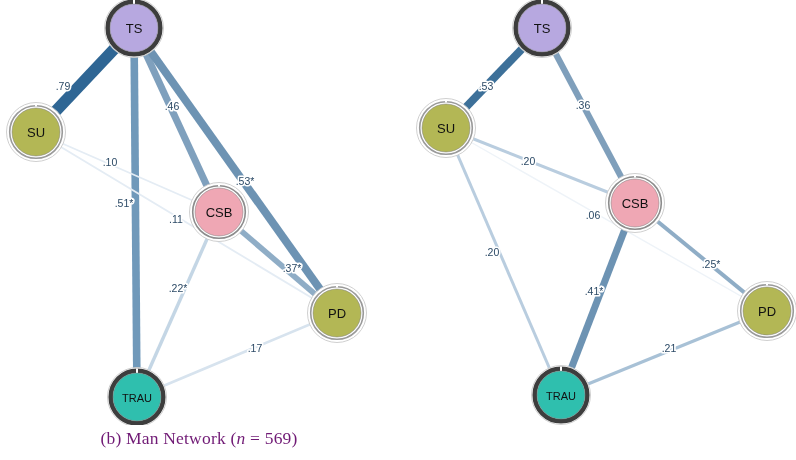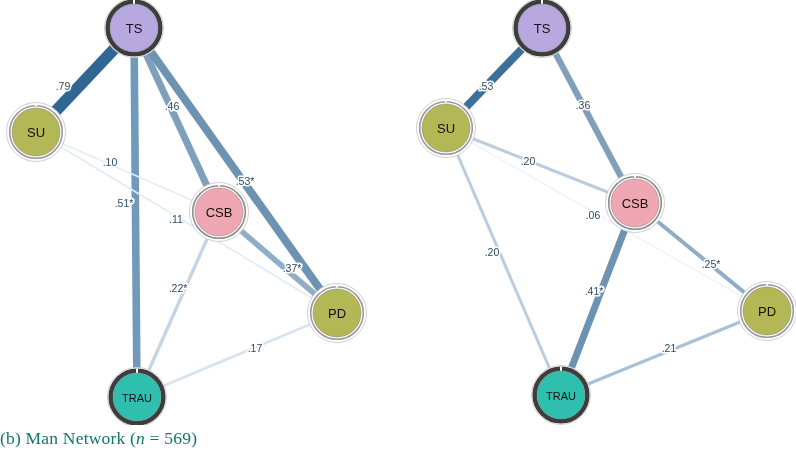--- a/index.html
+++ b/index.html
@@ -3,22 +3,22 @@
 <meta charset="utf-8">
 <style>
   html,body{margin:0;padding:0;background:#ffffff;}
   body{width:796px;height:460px;overflow:hidden;
        font-family:"Liberation Sans",sans-serif;}
   #root{position:relative;width:796px;height:460px;background:#ffffff;}
   .panel{position:absolute;top:0;height:388px;width:398px;}
   #panel-man{left:0;}
   #panel-woman{left:398px;}
   svg.net{position:absolute;left:0;top:0;width:398px;height:425px;display:block;}
-  .caption{position:absolute;left:0;top:428px;width:398px;text-align:left;
-           font-family:"Liberation Serif",serif;font-size:17.5px;color:#0f766e;
+  .caption{position:absolute;left:0;top:428px;width:398px;text-align:center;
+           font-family:"Liberation Serif",serif;font-size:17.5px;color:#701a75;
            letter-spacing:0.2px;}
   .caption i{font-style:italic;}
   .nodelabel{font-family:"Liberation Sans",sans-serif;fill:#111111;
              text-anchor:middle;dominant-baseline:central;}
   .edgelabel{font-family:"Liberation Sans",sans-serif;fill:#2c4a66;
              font-size:10.5px;text-anchor:middle;dominant-baseline:central;}
 </style>
 </head>
 <body>
 

